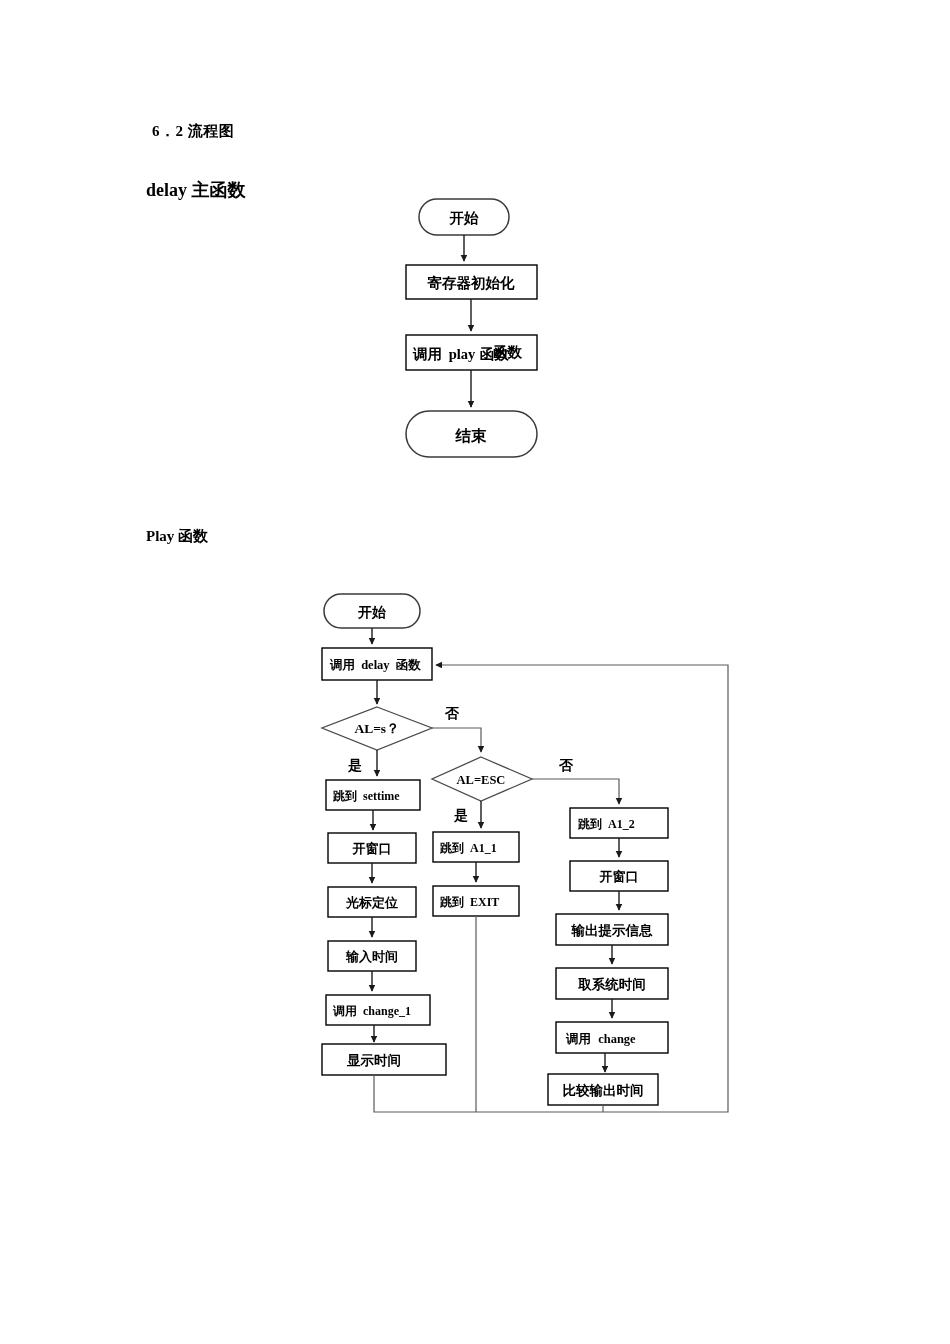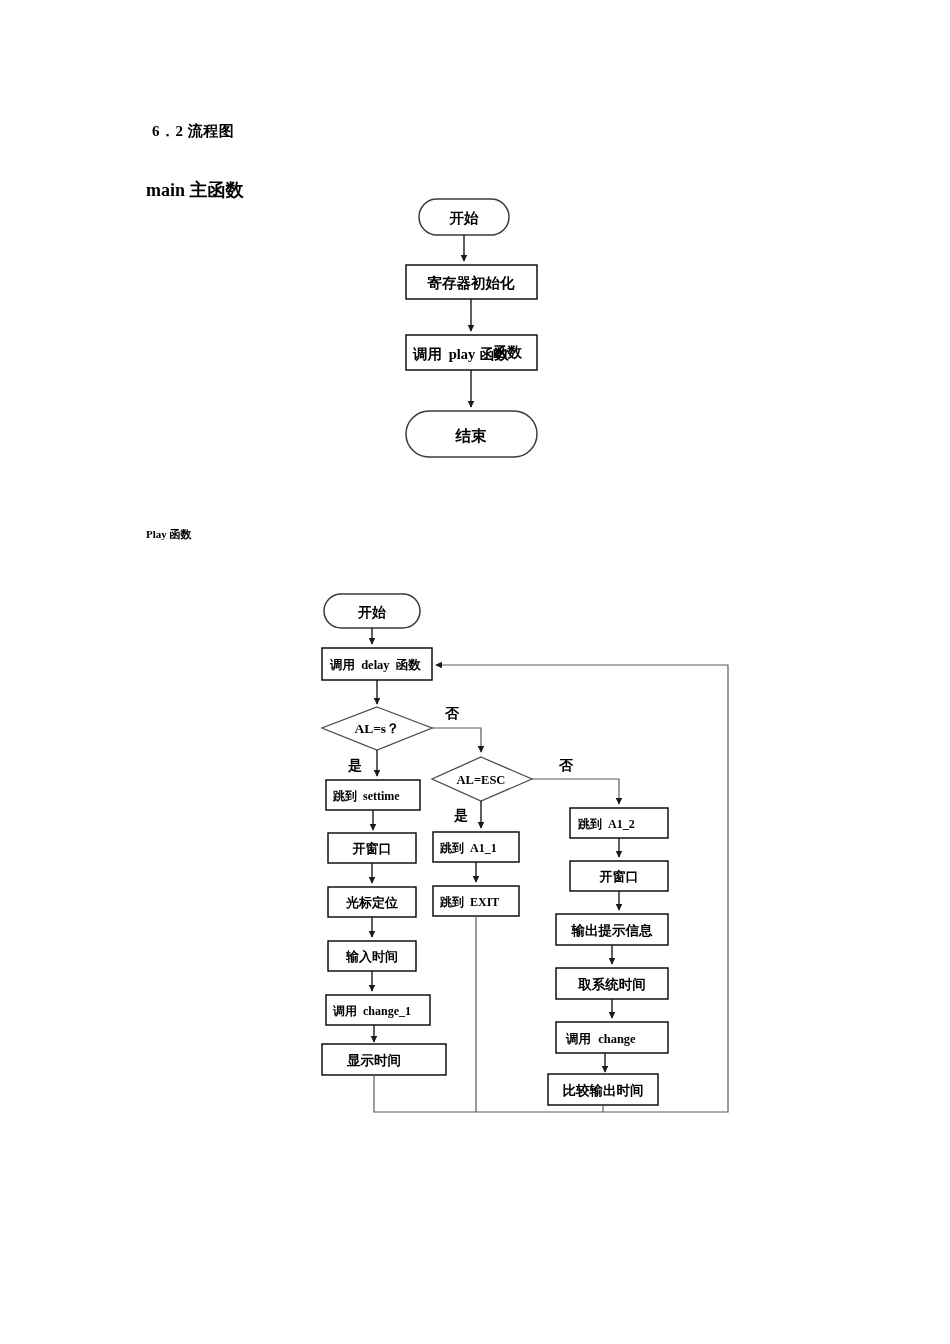--- a/index.html
+++ b/index.html
@@ -37,21 +37,21 @@
     font-weight: 700;
     font-size: 18px;
     white-space: nowrap;
   }
   .heading-play {
     position: absolute;
     left: 146px;
     top: 527px;
     font-family: "Liberation Serif", "DejaVu Serif", serif;
     font-weight: 700;
-    font-size: 11px;
+    font-size: 15px;
     white-space: nowrap;
   }
   .chart-main {
     position: absolute;
     left: 0px;
     top: 185px;
     width: 950px;
     height: 290px;
   }
   .chart-play {
@@ -98,21 +98,21 @@
     fill: none;
   }
 </style>
 </head>
 <body>
 
 <div class="page">
 
   <div class="heading-section">6．2 流程图</div>
 
-  <div class="heading-main">main  主函数</div>
+  <div class="heading-main">delay  主函数</div>
 
   <div class="chart-main">
     <svg width="950" height="290" viewBox="0 0 950 290" xmlns="http://www.w3.org/2000/svg">
       <defs>
         <marker id="ah" markerWidth="10" markerHeight="10" refX="6.2" refY="3.4" orient="auto" markerUnits="userSpaceOnUse">
           <path d="M0,0 L7,3.4 L0,6.8 z" fill="#1a1a1a"></path>
         </marker>
         <marker id="ah2" markerWidth="10" markerHeight="10" refX="6.2" refY="3.4" orient="auto" markerUnits="userSpaceOnUse">
           <path d="M0,0 L7,3.4 L0,6.8 z" fill="#1a1a1a"></path>
         </marker>

